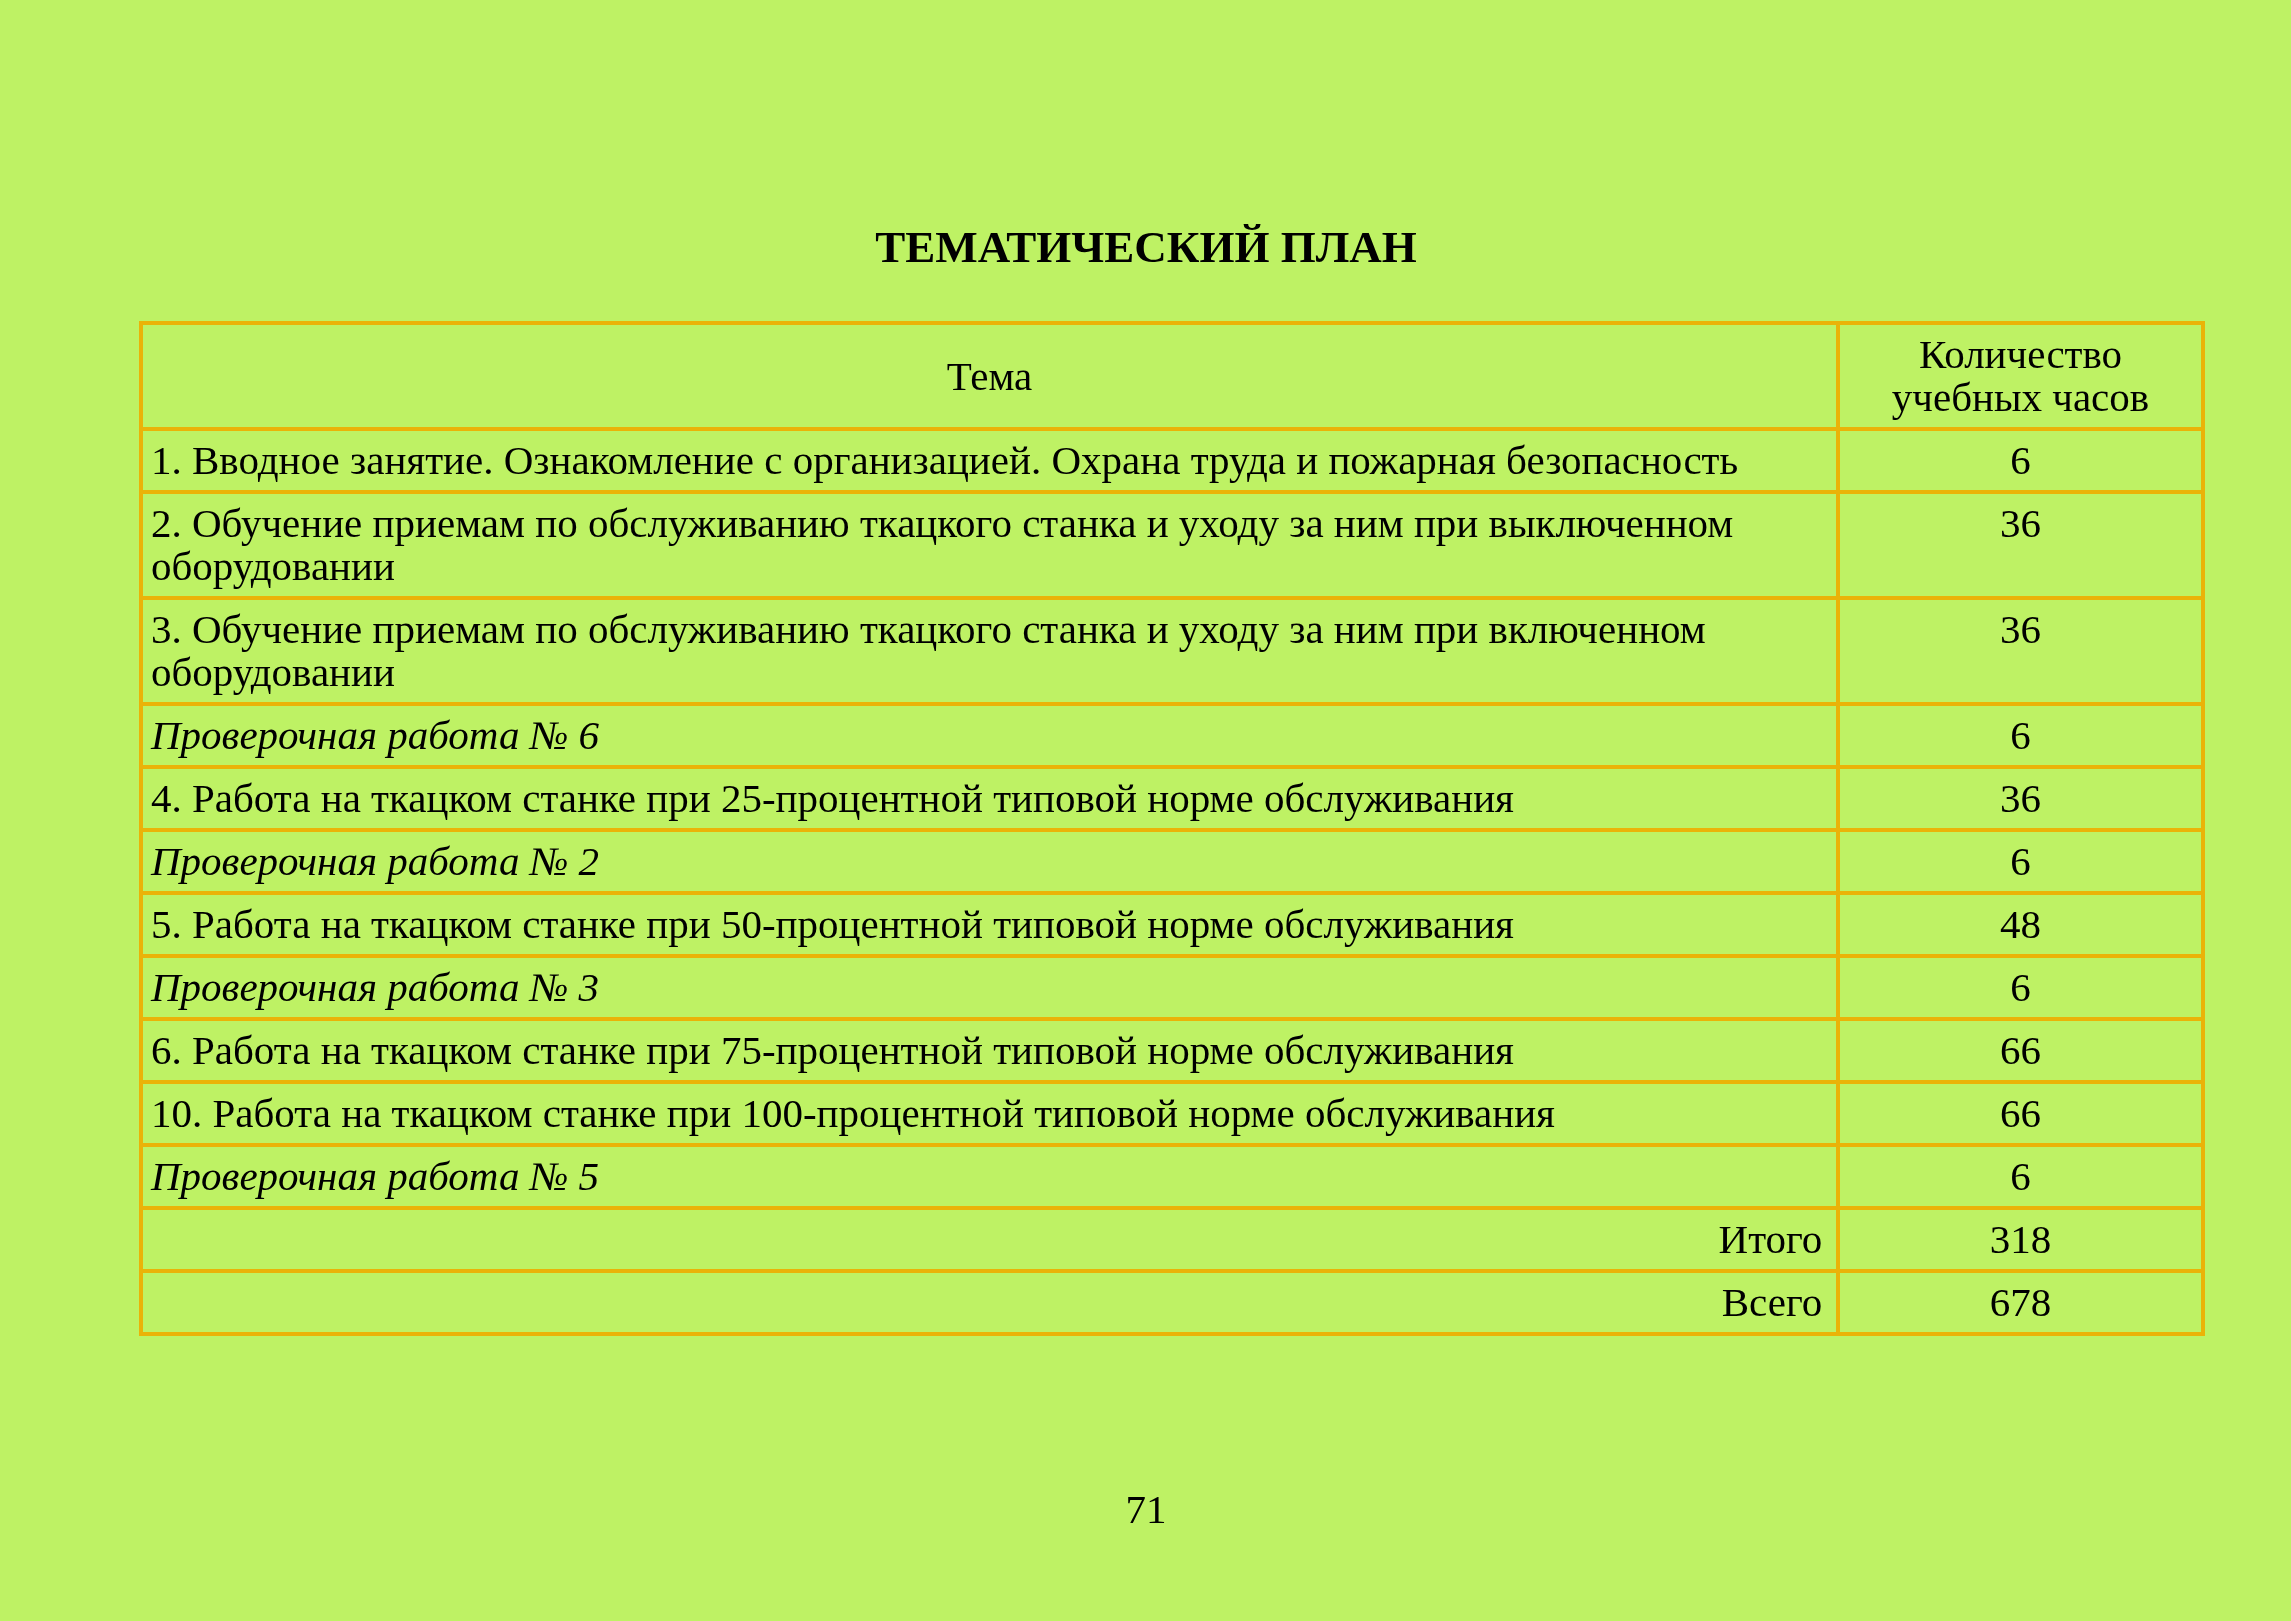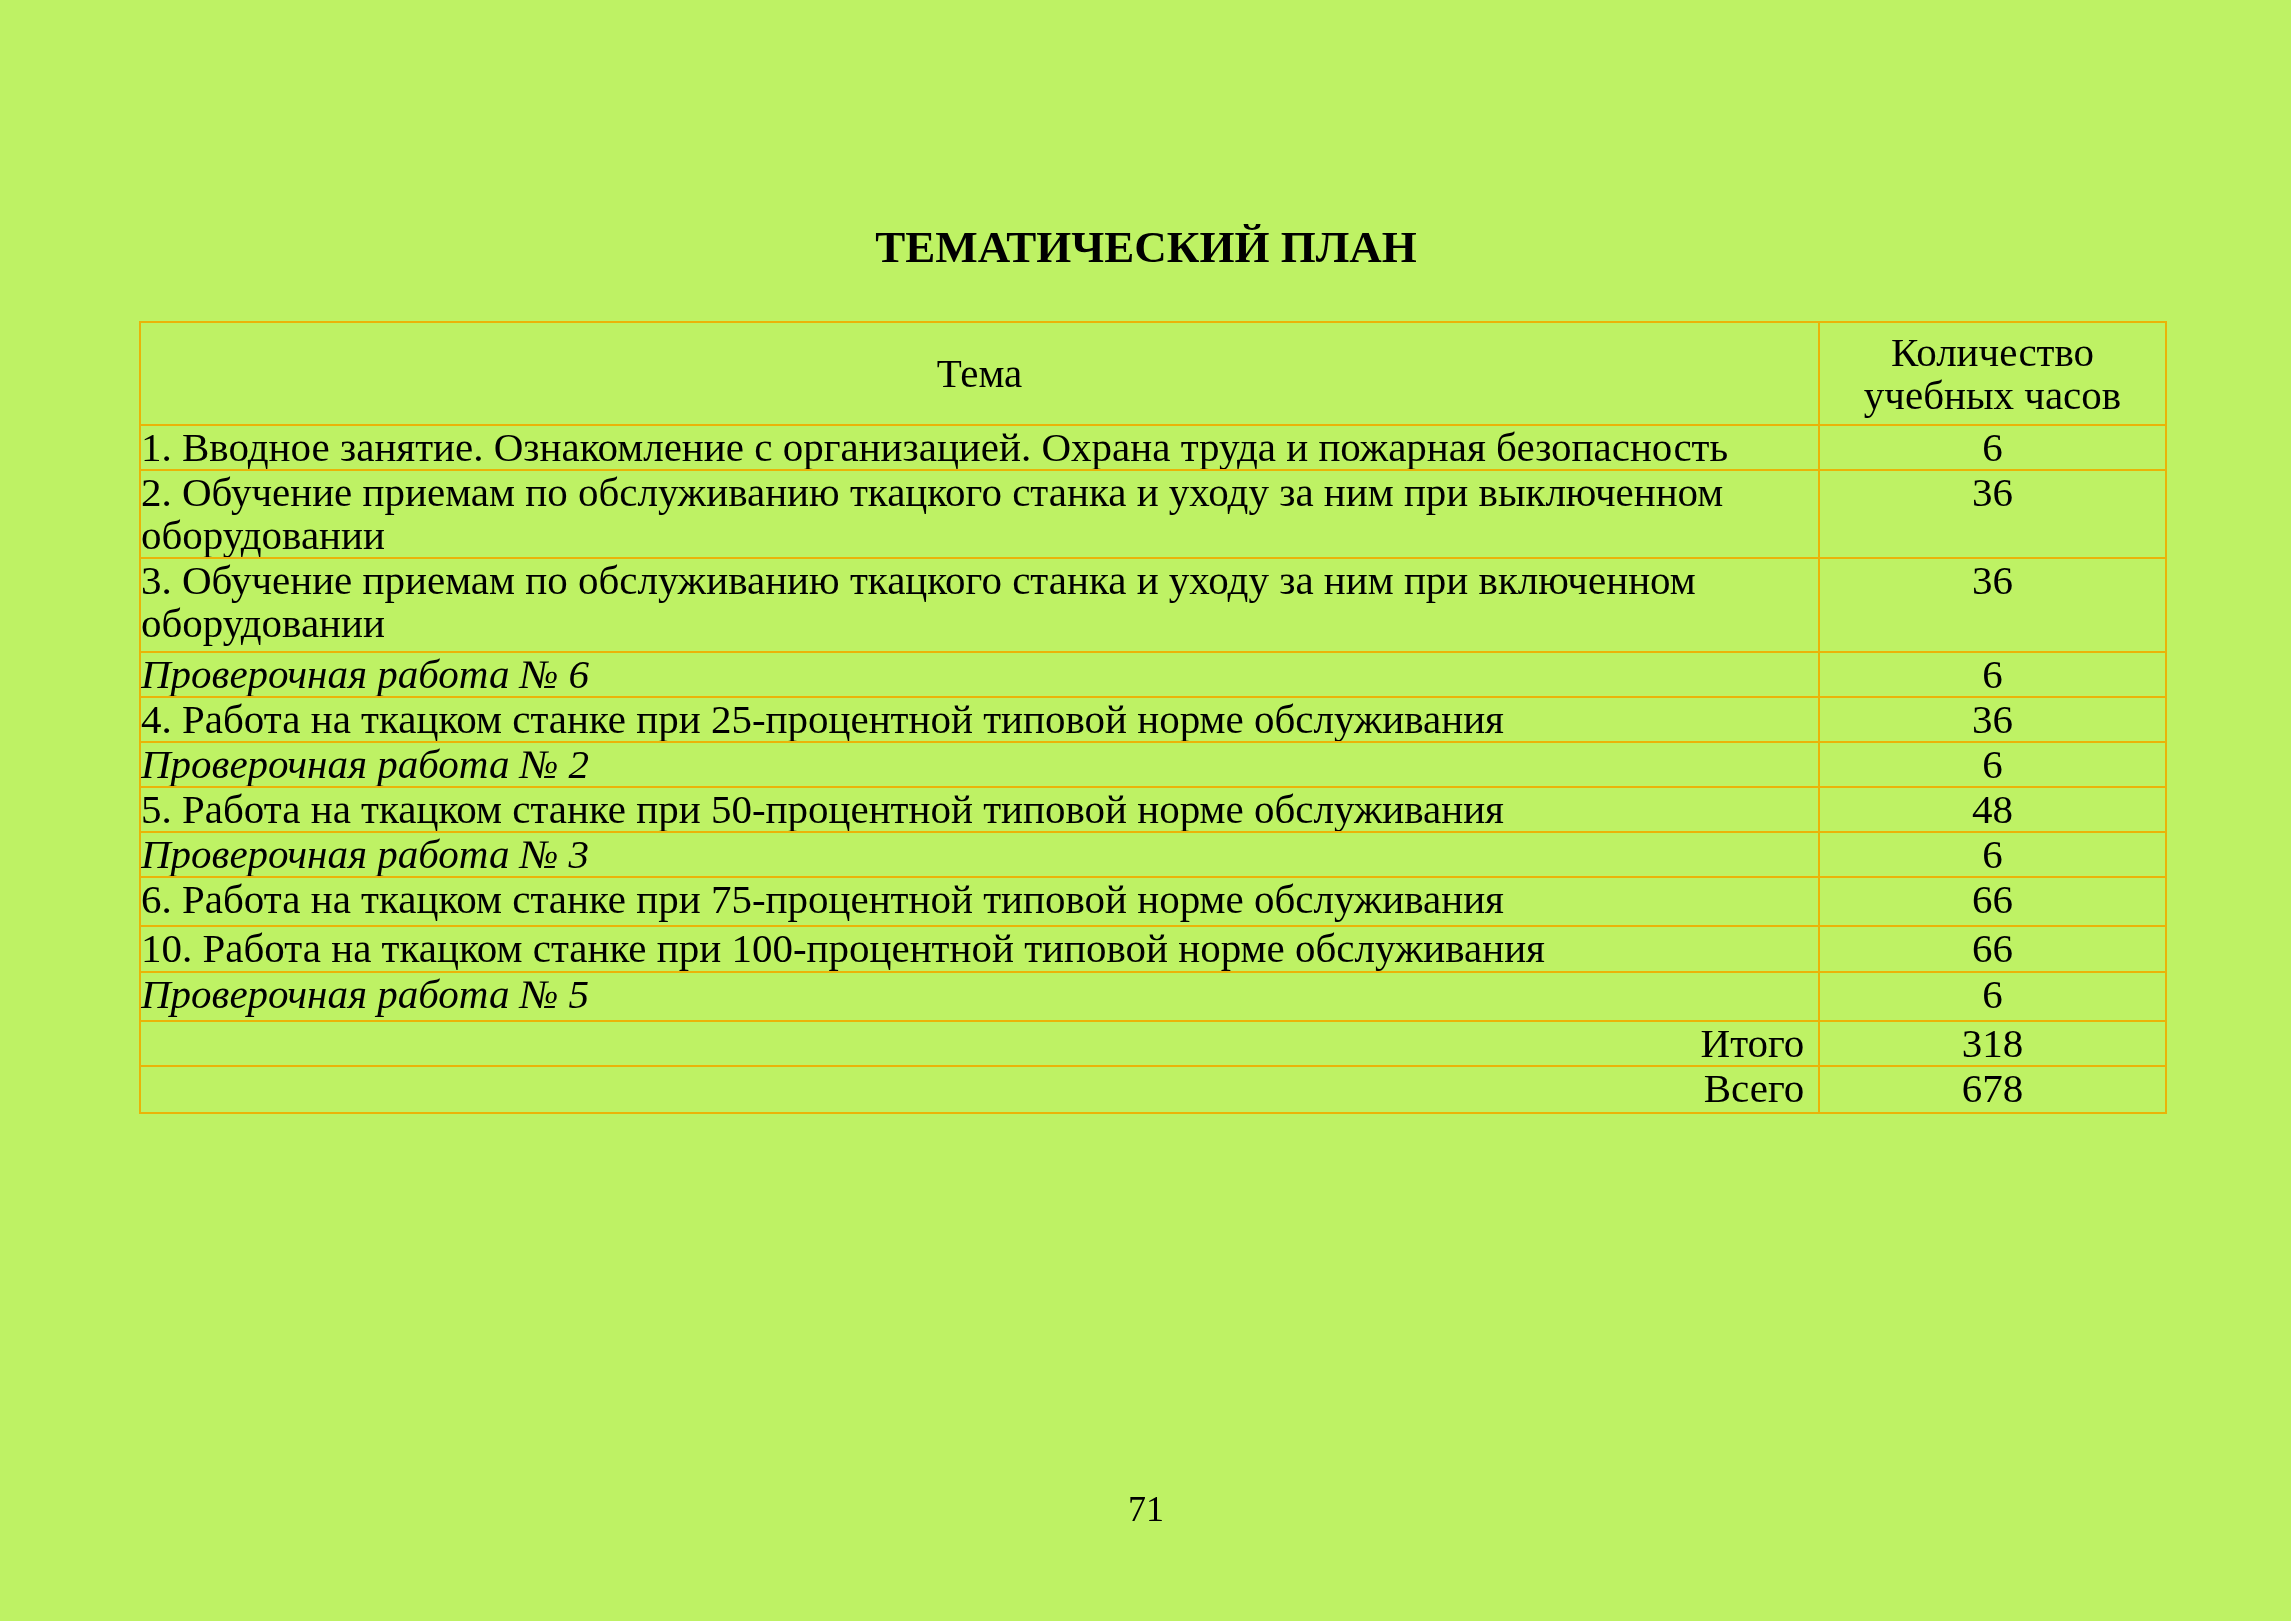--- a/index.html
+++ b/index.html
@@ -32,22 +32,22 @@
     left: 139px;
     top: 321px;
     width: 2022px;
     border-collapse: collapse;
     table-layout: fixed;
     font-size: 41px;
     line-height: 43px;
   }
   table.plan-table th,
   table.plan-table td {
-    border: 2px solid #eab308;
-    padding: 0;
+    border: 4px solid #eab308;
+    padding: 8px;
     overflow: hidden;
   }
   
   thead tr { height: 103px; }
   th.col-topic {
     width: 1677px;
     font-weight: normal;
     text-align: center;
     vertical-align: middle;
   }
@@ -85,21 +85,21 @@
   #plan-body tr:nth-child(11) { height: 49px; }
   #plan-body tr:nth-child(12) { height: 44px; }
   #plan-body tr:nth-child(13) { height: 47px; }
   #plan-body tr:nth-child(14) { height: 46px; }
   .page-number {
     position: absolute;
     top: 1488px;
     left: 0;
     width: 100%;
     text-align: center;
-    font-size: 36px;
+    font-size: 41px;
     line-height: 43px;
   }
 </style>
 </head>
 <body>
 
 <div class="page">
 
   <div class="doc-title">ТЕМАТИЧЕСКИЙ ПЛАН</div>
 

